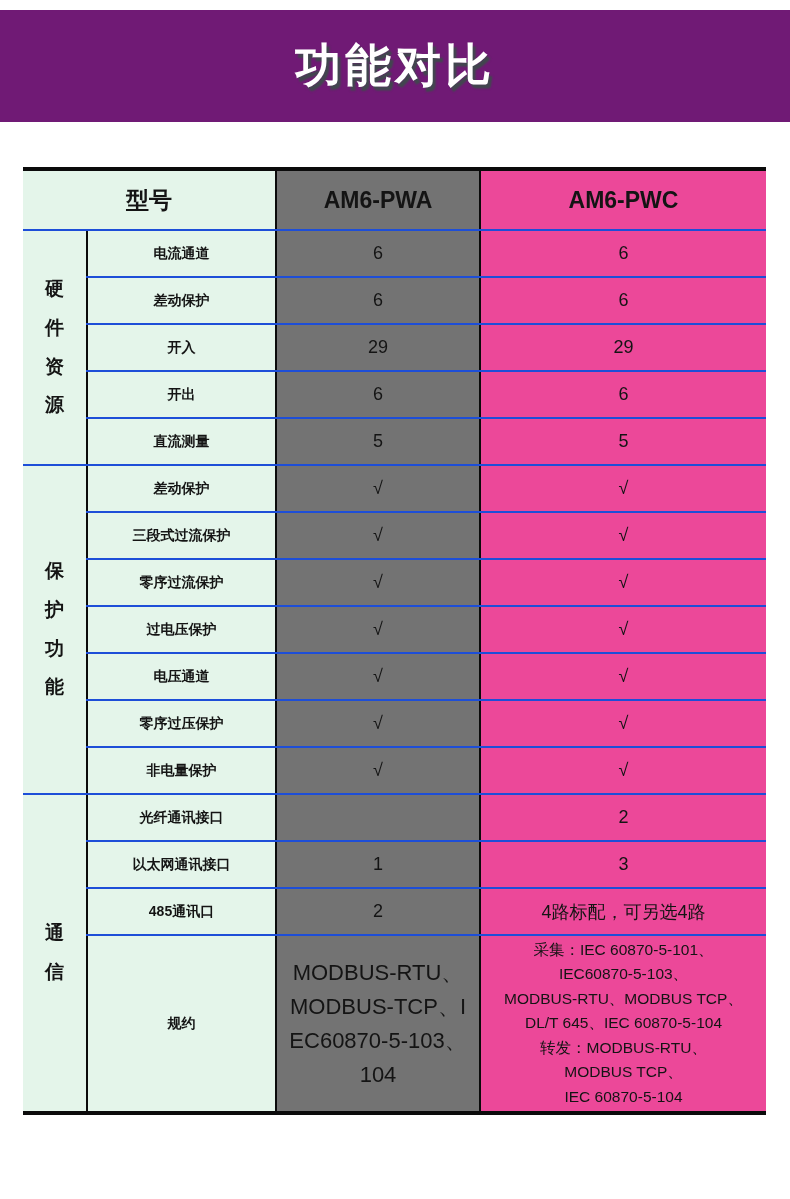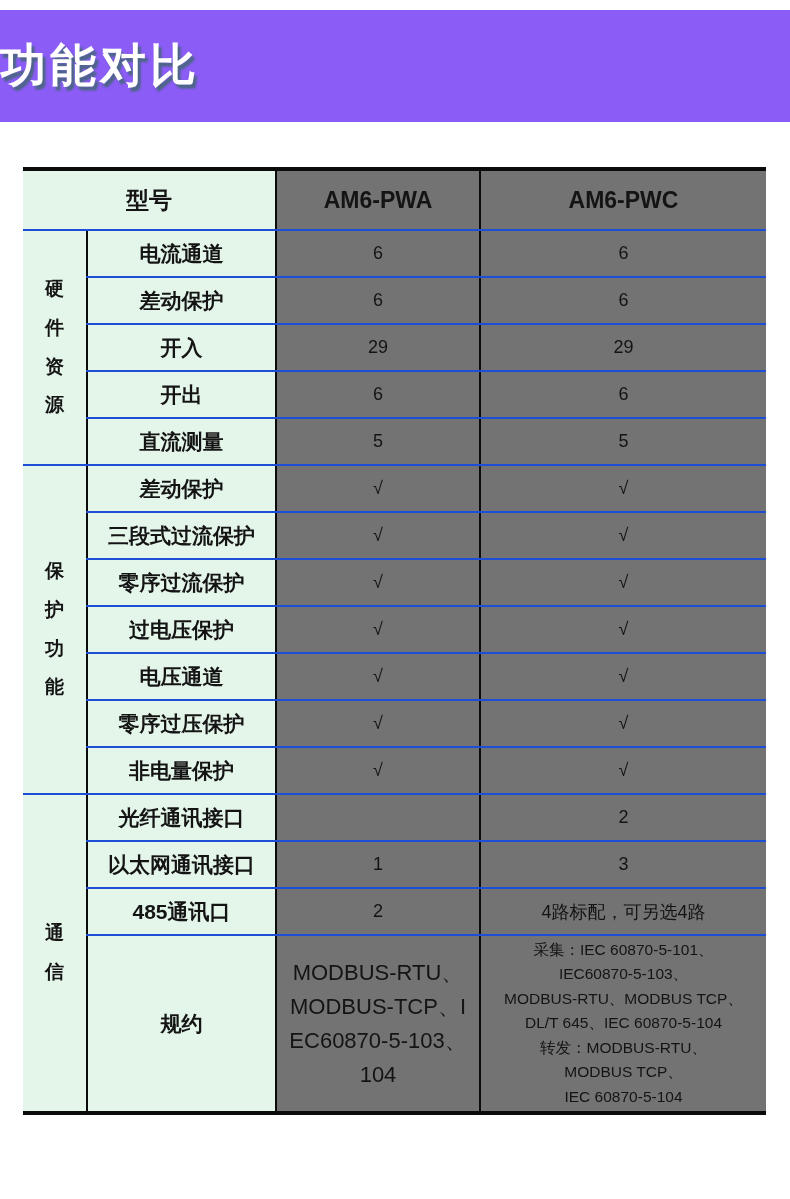--- a/index.html
+++ b/index.html
@@ -10,22 +10,22 @@
     font-family: "Liberation Sans", "DejaVu Sans", sans-serif;
     color: #141414;
     position: relative;
     overflow: hidden;
   }
 
   
   .banner {
     position: absolute; left: 0; top: 10px;
     width: 790px; height: 112px;
-    background: #8b5cf6;
-    display: flex; align-items: center; justify-content: flex-start;
+    background: #701a75;
+    display: flex; align-items: center; justify-content: center;
   }
   .banner h1 {
     margin: 0;
     color: #ffffff;
     font-size: 46px;
     font-weight: 900;
     letter-spacing: 4px;
     text-shadow: 3px 4px 2px rgba(25, 110, 45, 0.55);
   }
 
@@ -41,26 +41,26 @@
   .cmp th, .cmp td {
     border-bottom: 2px solid #1d4ed8;
     text-align: center;
     vertical-align: middle;
     padding: 2px 4px;
   }
   .vline { border-left: 2px solid #0b0b0b; }
 
   .bg-g { background: #e4f5ea; }
   .bg-c { background: #737373; }
-  .bg-y { background: #737373; }
+  .bg-y { background: #ec4899; }
 
   tr.head th { height: 61px; font-size: 23px; font-weight: 700; }
 
   tr.row td { height: 47px; }
-  td.lbl { font-size: 21px; font-weight: 700; }
+  td.lbl { font-size: 14px; font-weight: 700; }
   td.val { font-size: 18px; font-weight: 500; }
 
   td.grp { padding: 16px; }
   .vlabel {
     display: inline-block;
     width: 1.25em;
     font-size: 19px;
     font-weight: 700;
     line-height: 2.05;
     word-break: break-all;

